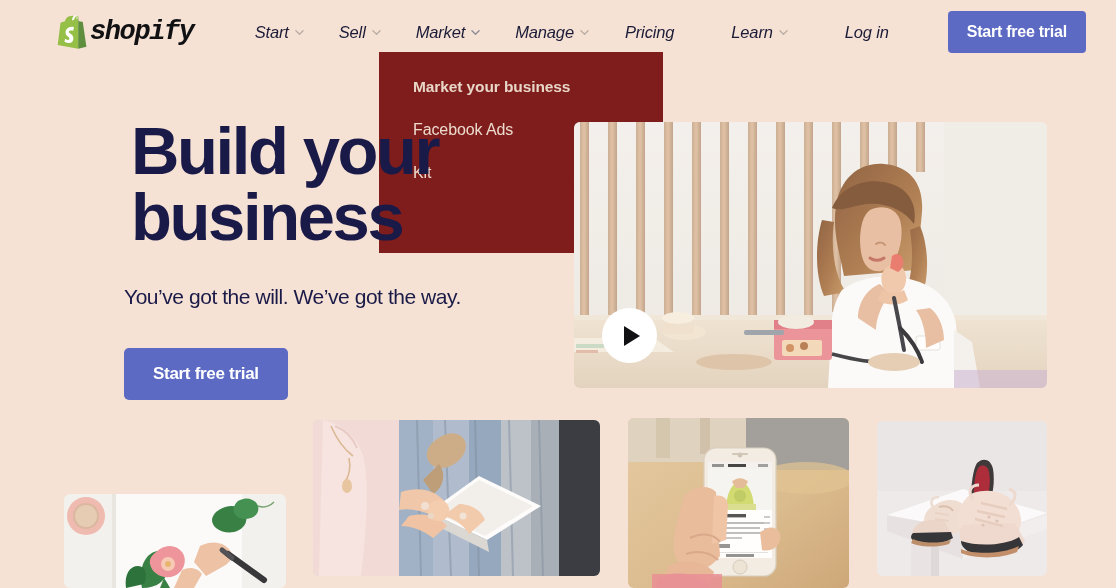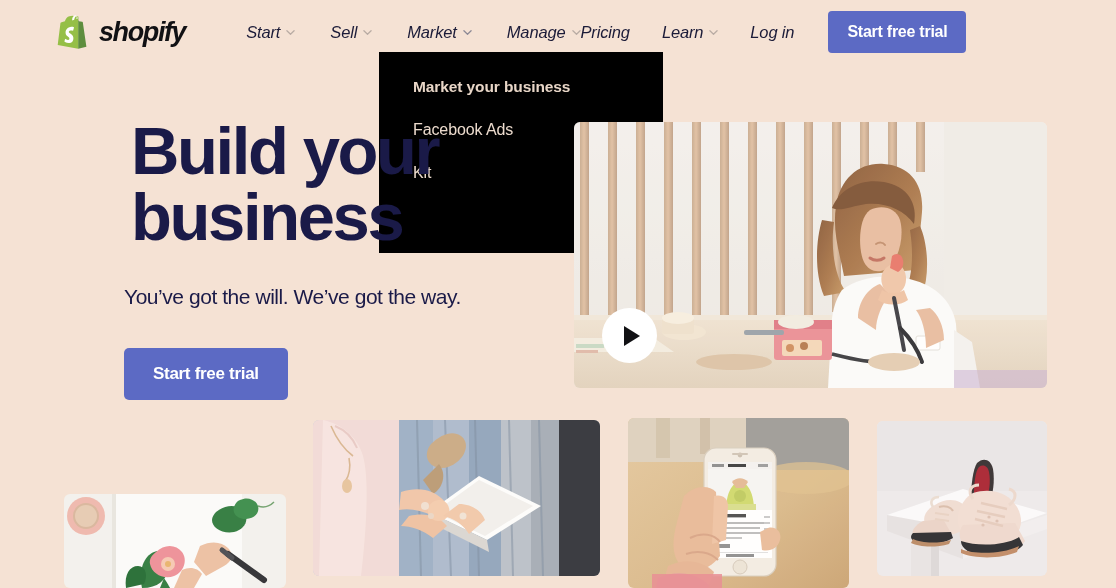--- a/index.html
+++ b/index.html
@@ -18,21 +18,21 @@
     -webkit-font-smoothing: antialiased;
   }
 
   
   .dropdown-panel {
     position: absolute;
     left: 379px;
     top: 52px;
     width: 284px;
     height: 201px;
-    background: #000000;
+    background: #7f1d1d;
     z-index: 1;
     padding: 26px 34px 0 34px;
   }
   .dropdown-heading {
     font-size: 15.5px;
     font-weight: bold;
     color: #e8d6c7;
     letter-spacing: -0.1px;
     white-space: nowrap;
     margin-bottom: 25px;
@@ -58,27 +58,27 @@
   }
 
   .logo-wrap {
     display: flex;
     align-items: center;
     margin-left: 57px;
     cursor: pointer;
   }
   .logo-bag { display: block; }
   .logo-word {
-    font-family: Liberation Sans, sans-serif;
+    font-family: Liberation Mono, monospace;
     font-size: 27px;
     font-weight: bold;
     font-style: italic;
     color: #111114;
     letter-spacing: -1.4px;
-    margin-left: 12px;
+    margin-left: 3px;
     line-height: 1;
   }
 
   .main-nav {
     display: flex;
     align-items: center;
     margin-left: 61px;
   }
   .nav-item {
     display: flex;
@@ -97,20 +97,22 @@
   .chev {
     margin-left: 6px;
     display: inline-block;
     width: 9px;
     height: 9px;
   }
 
   .nav-right {
     display: flex;
     align-items: center;
+    margin-left: 36px;
+    gap: 25px;
   }
   .nav-right .nav-item { margin-right: 32px; }
 
   .trial-btn {
     background: #5c6ac4;
     color: #ffffff;
     border: none;
     border-radius: 4px;
     font-family: "Liberation Sans", sans-serif;
     font-size: 16px;

